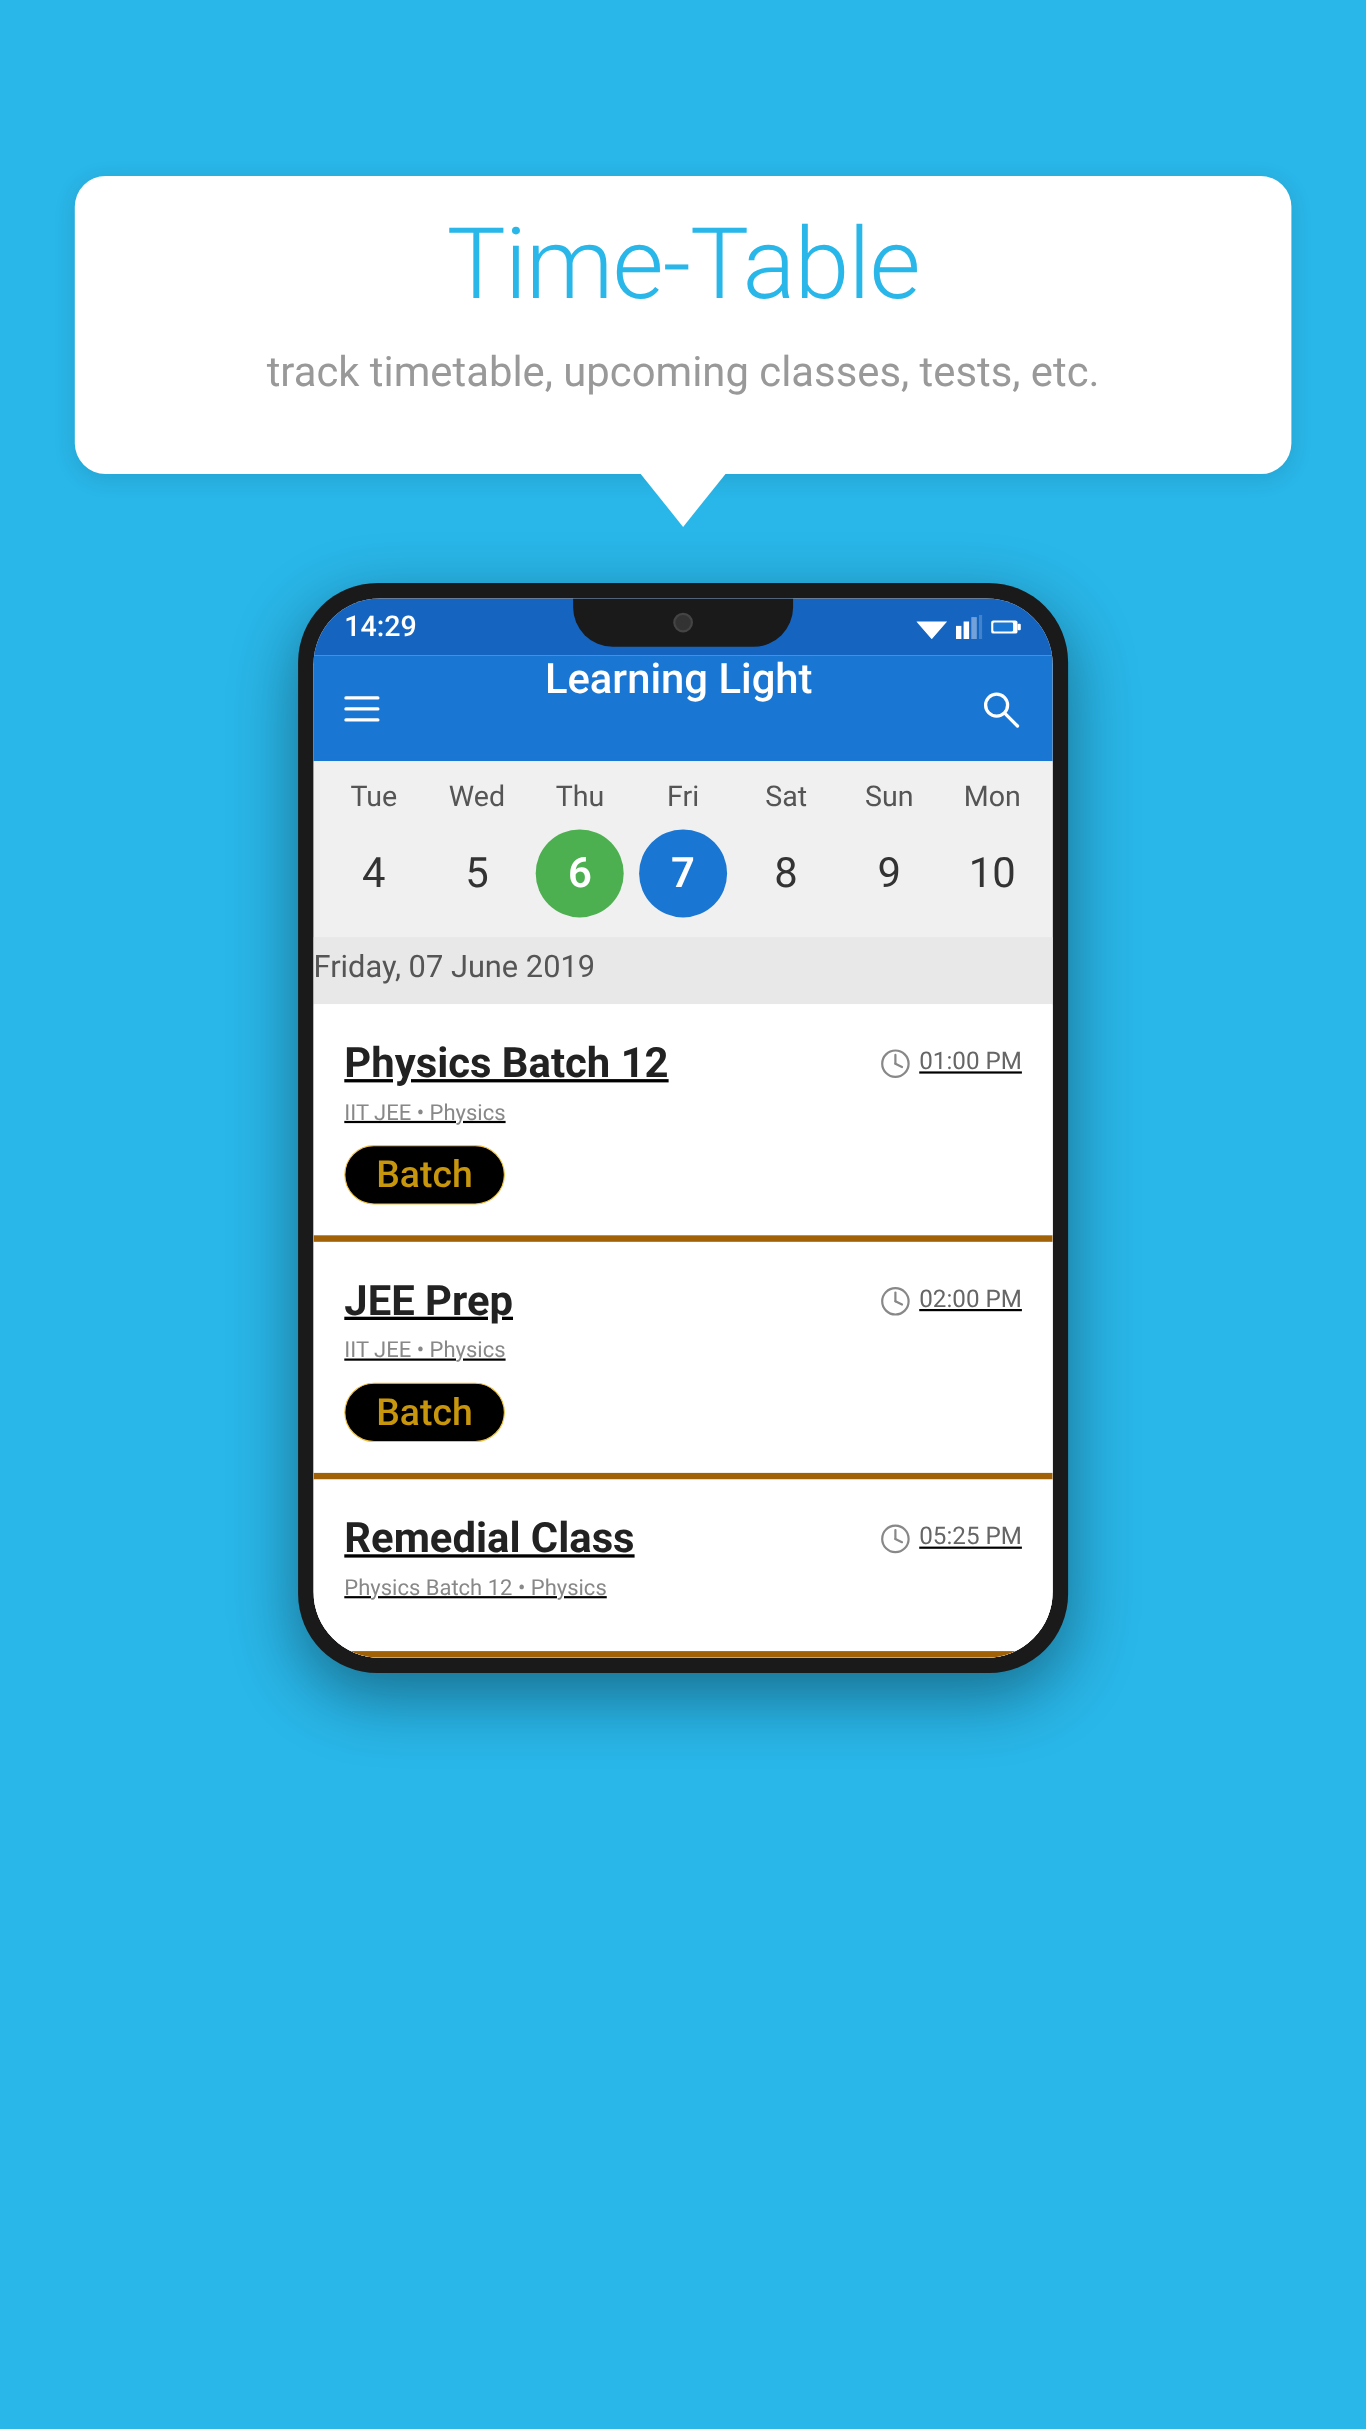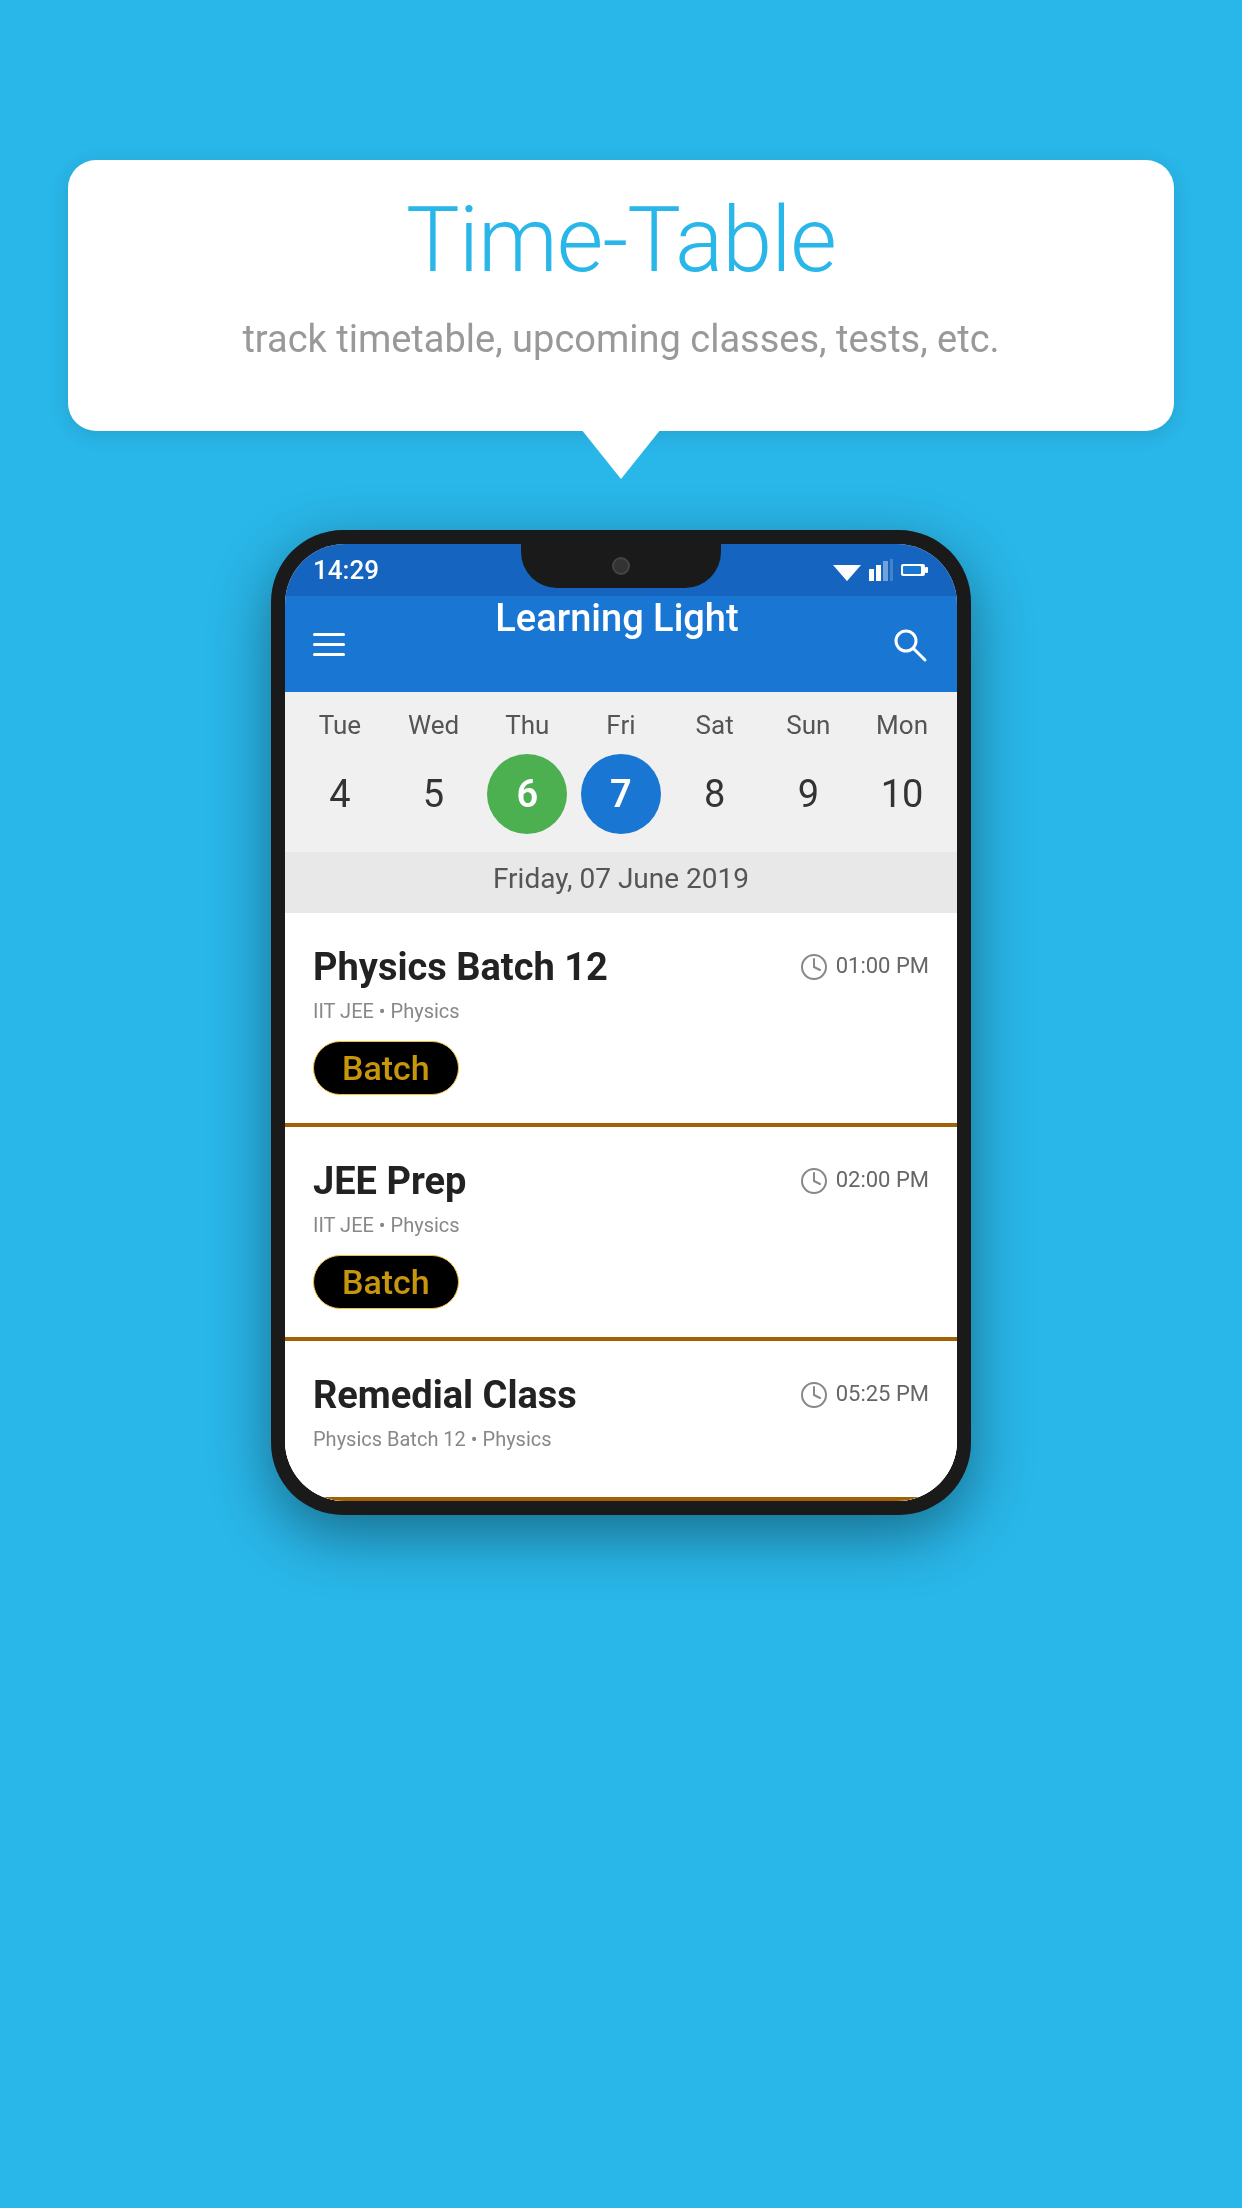--- a/index.html
+++ b/index.html
@@ -218,36 +218,37 @@
       font-weight: 600;
     }
 
     .day-num.selected {
       background: #1976d2;
       color: white;
       font-weight: 600;
     }
 
     .selected-date-label {
-      text-align: center;
+      text-align: left;
       font-size: 28px;
       color: #555;
       padding: 10px 0 18px;
       background: #e8e8e8;
     }
 
     
     .schedule-list {
       background: white;
     }
 
     .schedule-item {
       padding: 32px 28px 28px;
-      border-bottom: 4px solid #a16207;
+      border-bottom: 6px solid #a16207;
       background: white;
+      text-decoration: underline;
     }
 
     .schedule-item-header {
       display: flex;
       justify-content: space-between;
       align-items: center;
       margin-bottom: 10px;
     }
 
     .schedule-title {

